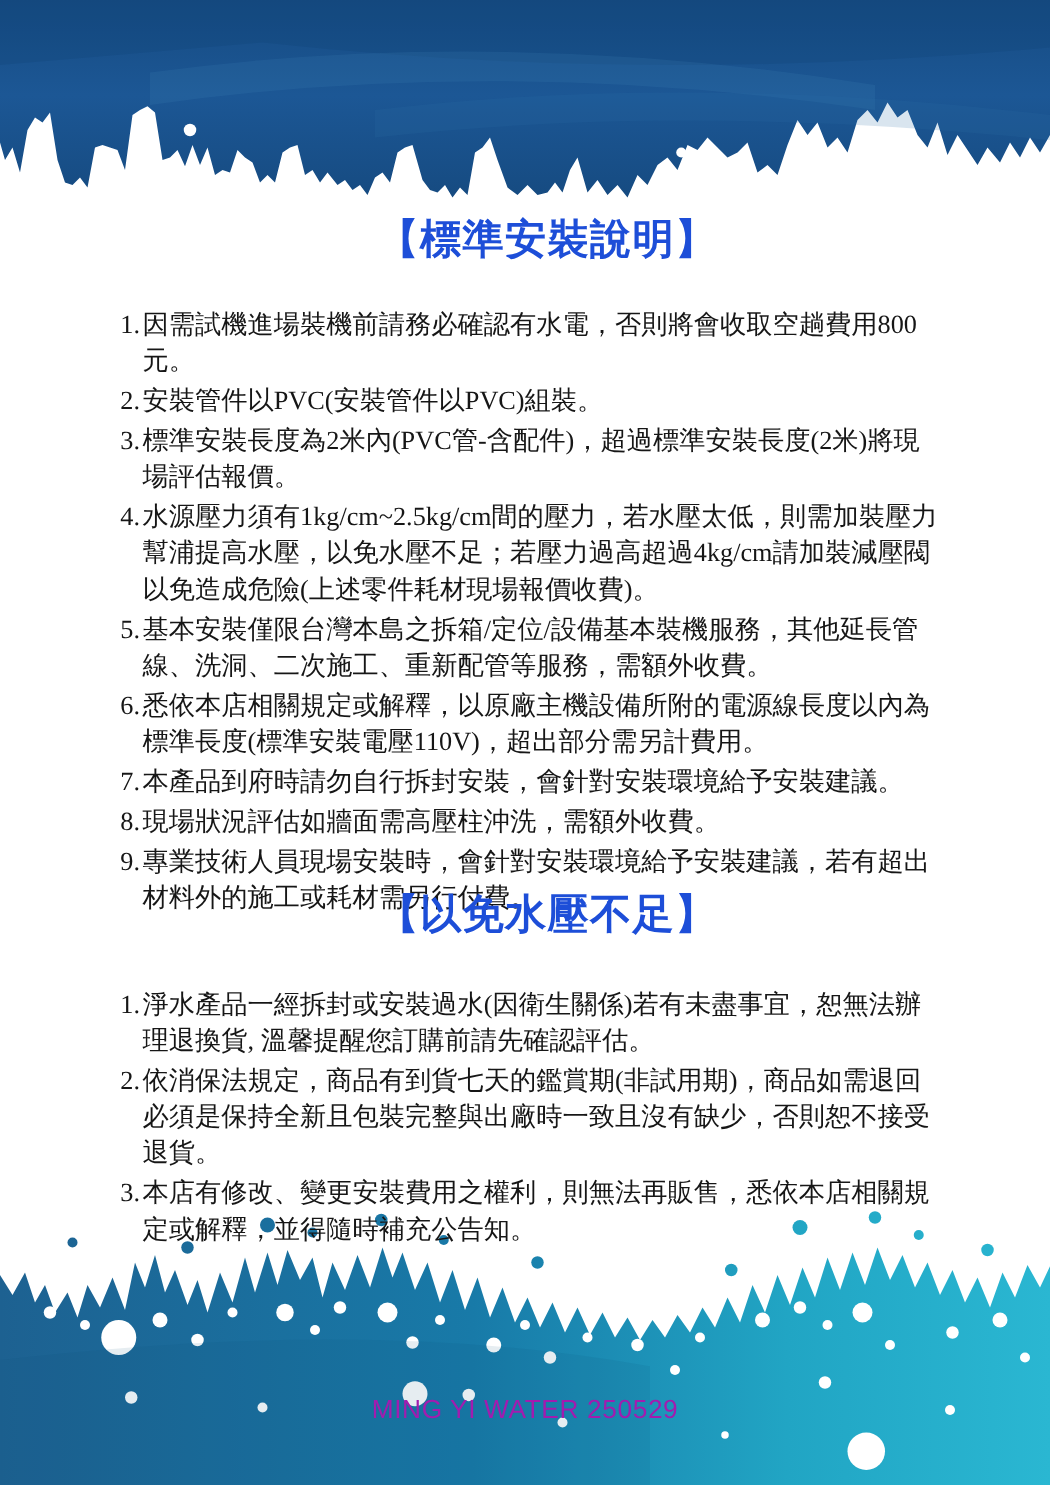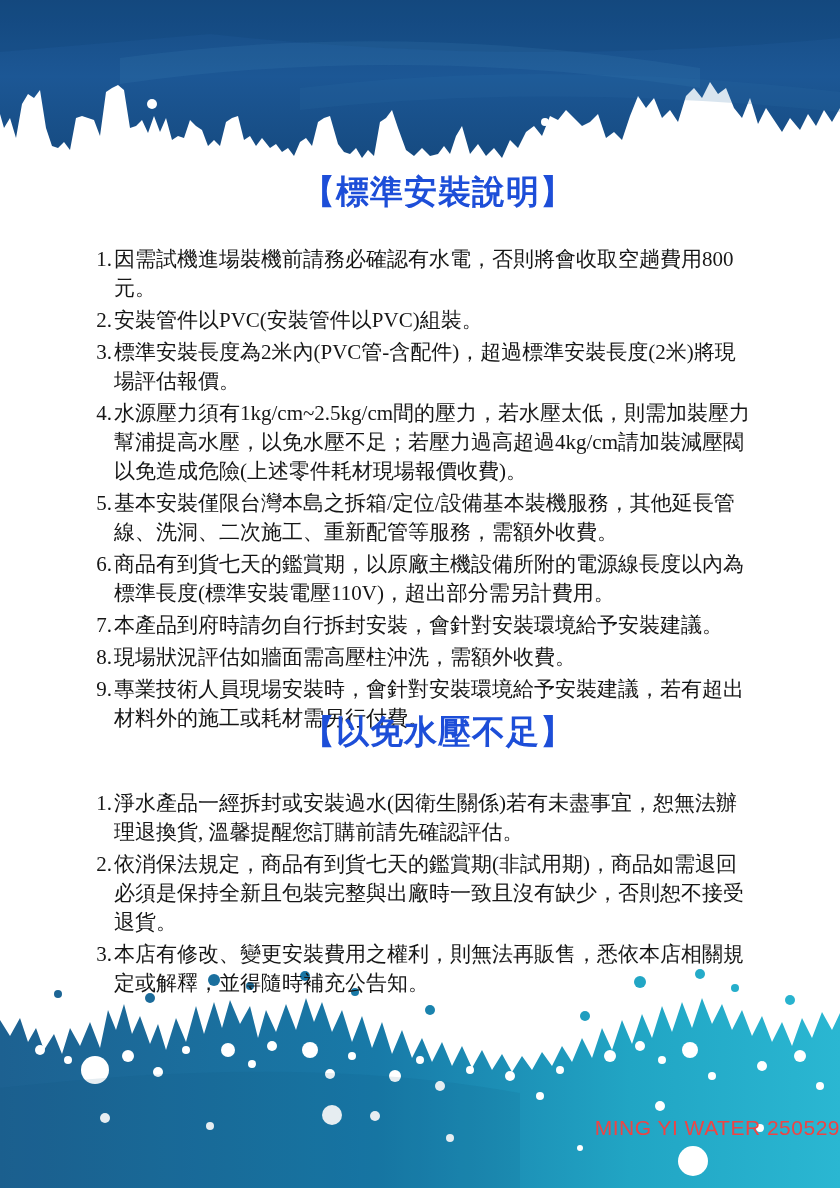--- a/index.html
+++ b/index.html
@@ -56,26 +56,26 @@
     padding-right: 2px;
     flex-shrink: 0;
   }
   ol.rules .txt { flex: 1; }
 
   .footer {
     position: absolute;
     top: 1114px;
     left: 0;
     width: 840px;
-    text-align: right;
+    text-align: center;
     font-family: "Liberation Sans", sans-serif;
     font-size: 21px;
     line-height: 28px;
     letter-spacing: 0.5px;
-    color: #ef4444;
+    color: #a21caf;
     z-index: 3;
   }
 </style>
 </head>
 <body>
 
 <svg id="top-water" class="water-svg" width="840" height="170" viewBox="0 0 840 170" aria-hidden="true">
   <defs>
     <linearGradient id="topGrad" x1="0" y1="0" x2="0" y2="170" gradientUnits="userSpaceOnUse">
       <stop offset="0" stop-color="#164b82"></stop>
@@ -110,21 +110,21 @@
   <li>
       <span class="num">4.</span>
       <span class="txt">水源壓力須有1kg/cm~2.5kg/cm間的壓力，若水壓太低，則需加裝壓力幫浦提高水壓，以免水壓不足；若壓力過高超過4kg/cm請加裝減壓閥以免造成危險(上述零件耗材現場報價收費)。</span>
     </li>
   <li>
       <span class="num">5.</span>
       <span class="txt">基本安裝僅限台灣本島之拆箱/定位/設備基本裝機服務，其他延長管線、洗洞、二次施工、重新配管等服務，需額外收費。</span>
     </li>
   <li>
       <span class="num">6.</span>
-      <span class="txt">商品有到貨七天的鑑賞期，以原廠主機設備所附的電源線長度以內為標準長度(標準安裝電壓110V)，超出部分需另計費用。</span>
+      <span class="txt">悉依本店相關規定或解釋，以原廠主機設備所附的電源線長度以內為標準長度(標準安裝電壓110V)，超出部分需另計費用。</span>
     </li>
   <li>
       <span class="num">7.</span>
       <span class="txt">本產品到府時請勿自行拆封安裝，會針對安裝環境給予安裝建議。</span>
     </li>
   <li>
       <span class="num">8.</span>
       <span class="txt">現場狀況評估如牆面需高壓柱沖洗，需額外收費。</span>
     </li>
   <li>

